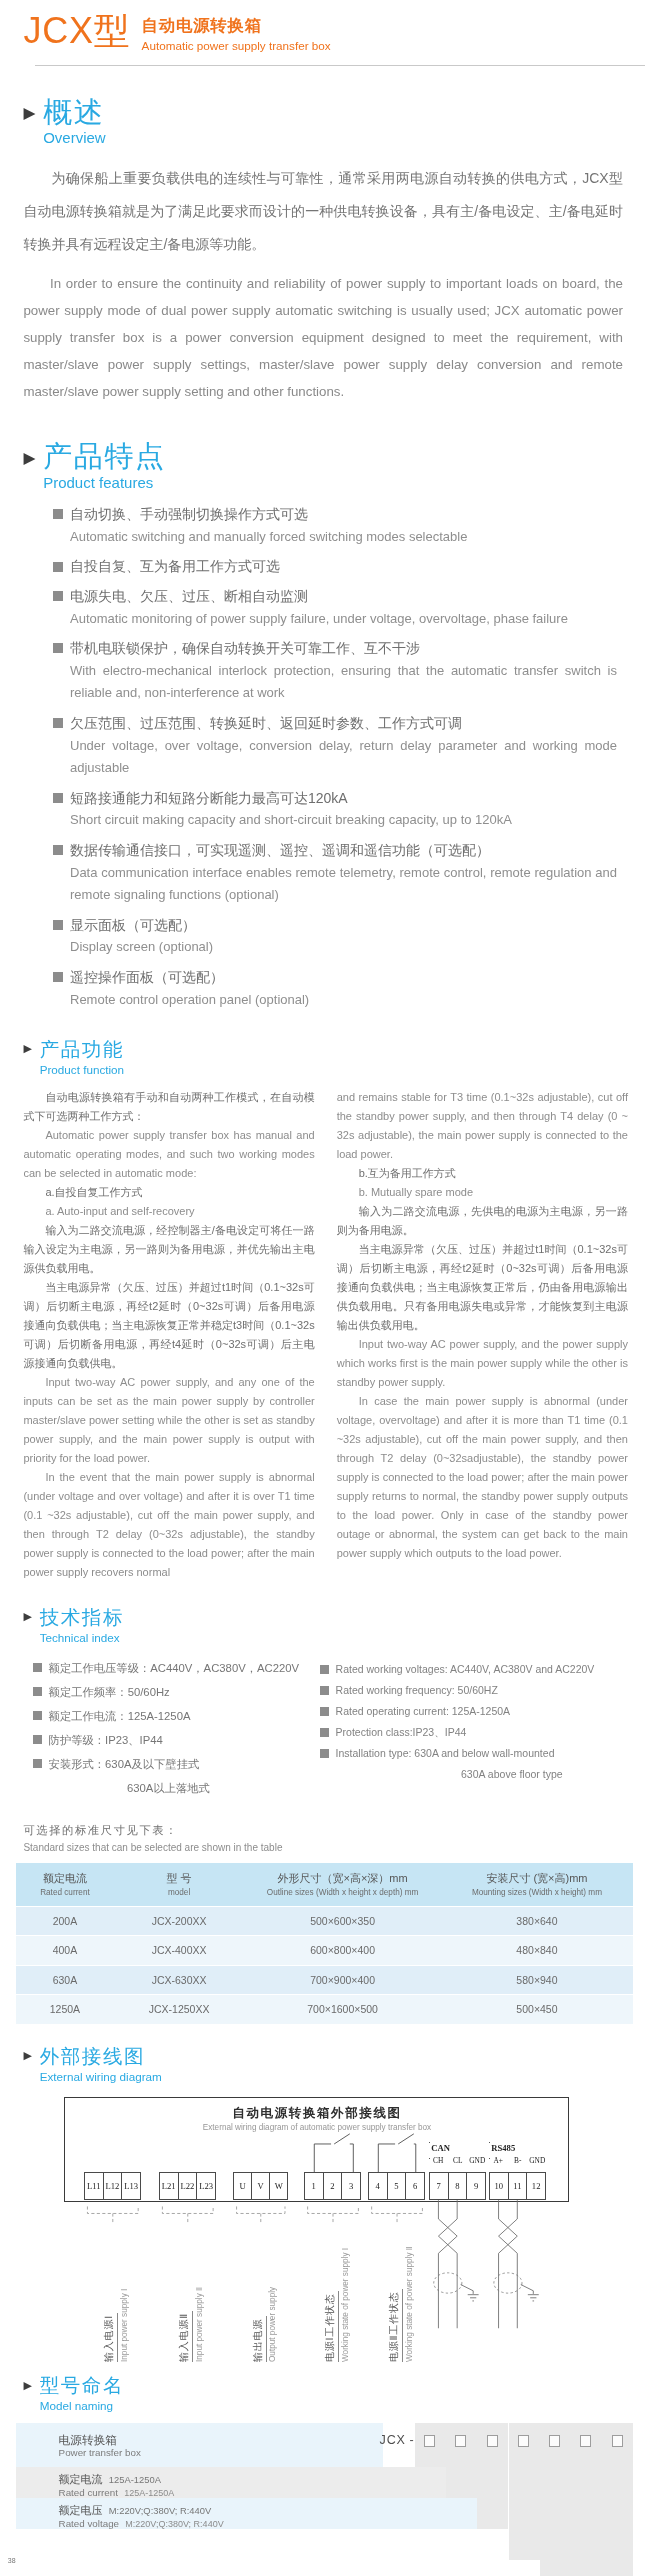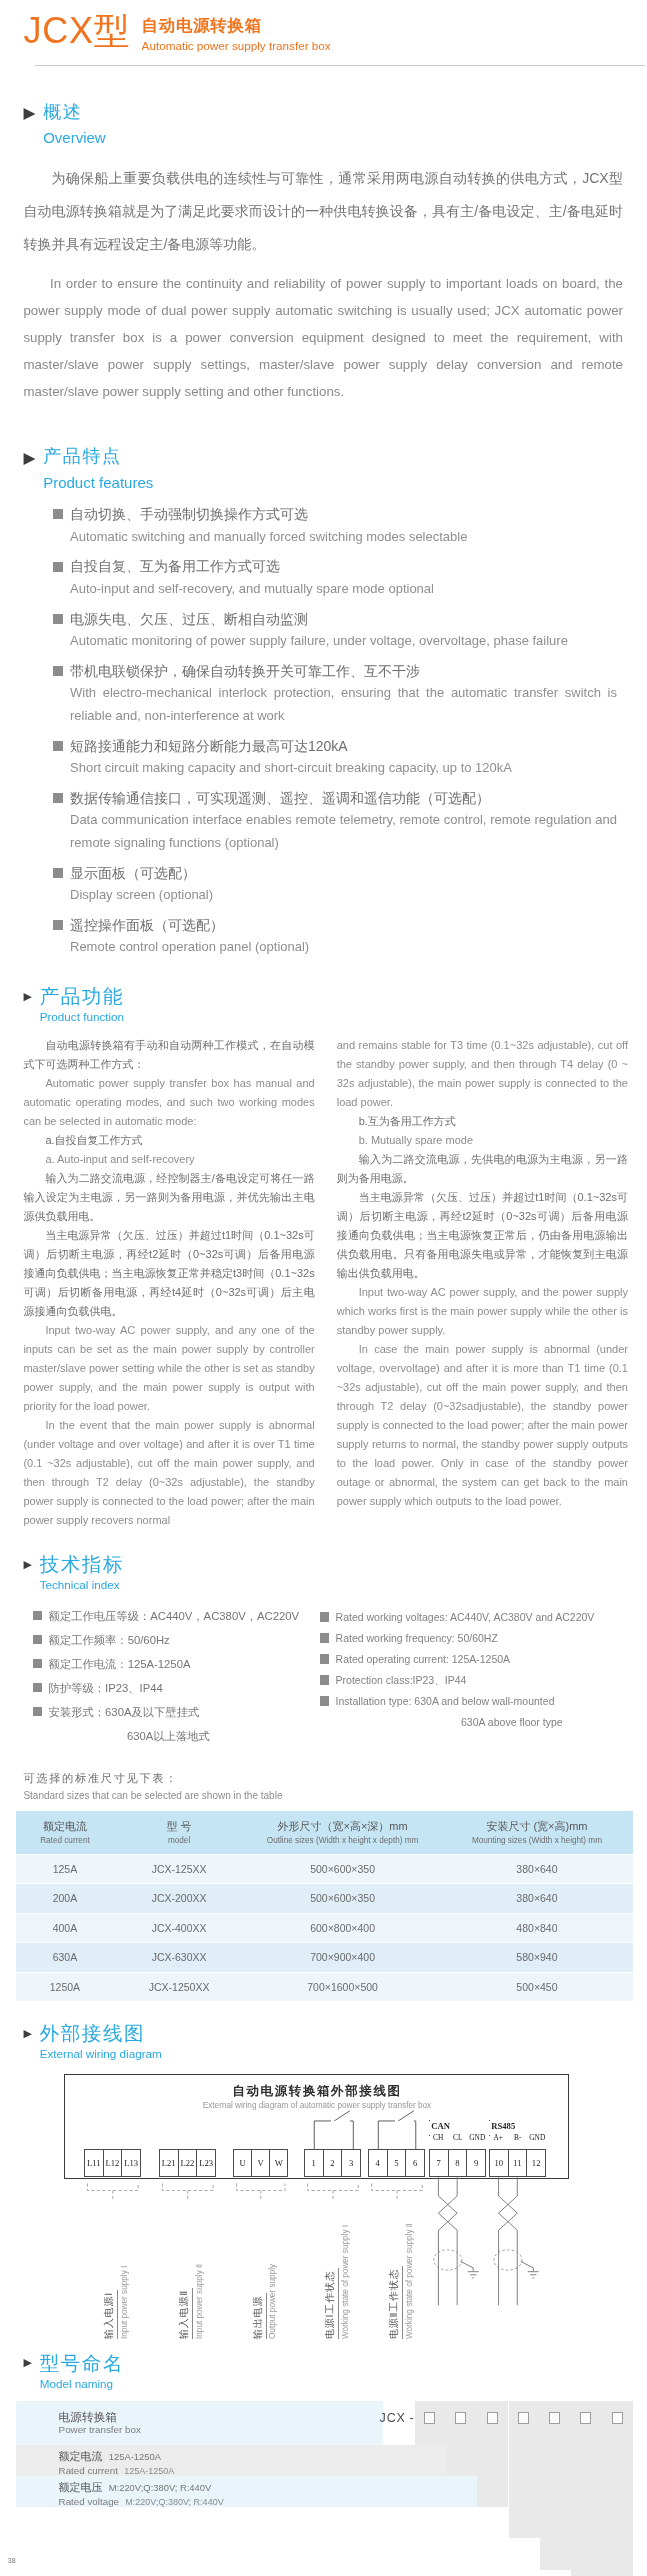--- a/index.html
+++ b/index.html
@@ -12,21 +12,21 @@
   .hdr-cn{font-size:16.4px;font-weight:bold;color:#f0731d;letter-spacing:0.8px;}
   .hdr-en{font-size:11.7px;color:#f0731d;margin-top:2.3px;}
   .toprule{border:0;border-top:0.8px solid #c9c9c9;width:610px;margin:12.5px 0 0 35px;}
   
   .sec{display:flex;margin-left:23.4px;}
   .sec .tri{color:#3d3d3d;margin-right:7.8px;}
   .sec-cn{color:#29a9e2;letter-spacing:1.6px;}
   .sec-en{color:#29a9e2;}
   .sec.big{margin-top:31px;}
   .sec.big .tri{font-size:15.6px;margin-top:7.8px;}
-  .sec.big .sec-cn{font-size:18px;line-height:31px;}
+  .sec.big .sec-cn{font-size:29px;line-height:31px;}
   .sec.big .sec-en{font-size:15px;margin-top:1.6px;}
   .sec.mid{margin-top:23.4px;}
   .sec.mid .tri{font-size:11px;margin-top:4.7px;}
   .sec.mid .sec-cn{font-size:19.5px;line-height:23.4px;}
   .sec.mid .sec-en{font-size:11.7px;margin-top:1.6px;}
   
   .para-cn{margin:15.6px 25px 0 23.4px;font-size:14px;line-height:33px;color:#757575;
            text-indent:2em;text-align:justify;}
   .para-en{margin:9.4px 25px 0 23.4px;font-size:13.3px;line-height:27px;color:#8a8a8a;
            text-indent:2em;text-align:justify;}
@@ -139,35 +139,41 @@
         <span class="sq"></span>
         <span>自动切换、手动强制切换操作方式可选</span>
       </div>
     <div class="fen">Automatic switching and manually forced switching modes selectable</div>
   </div>
   <div class="feat">
     <div class="fcn">
         <span class="sq"></span>
         <span>自投自复、互为备用工作方式可选</span>
       </div>
-    <div class="fen">Auto-input and self-recovery, and mutually spare mode optional</div>
   </div>
   <div class="feat">
     <div class="fcn">
         <span class="sq"></span>
         <span>电源失电、欠压、过压、断相自动监测</span>
       </div>
     <div class="fen">Automatic monitoring of power supply failure, under voltage, overvoltage, phase failure</div>
   </div>
   <div class="feat">
     <div class="fcn">
         <span class="sq"></span>
         <span>带机电联锁保护，确保自动转换开关可靠工作、互不干涉</span>
       </div>
     <div class="fen">With electro-mechanical interlock protection, ensuring that the automatic transfer switch is reliable and, non-interference at work</div>
+  </div>
+  <div class="feat">
+    <div class="fcn">
+        <span class="sq"></span>
+        <span>欠压范围、过压范围、转换延时、返回延时参数、工作方式可调</span>
+      </div>
+    <div class="fen">Under voltage, over voltage, conversion delay, return delay parameter and working mode adjustable</div>
   </div>
   <div class="feat">
     <div class="fcn">
         <span class="sq"></span>
         <span>短路接通能力和短路分断能力最高可达120kA</span>
       </div>
     <div class="fen">Short circuit making capacity and short-circuit breaking capacity, up to 120kA</div>
   </div>
   <div class="feat">
     <div class="fcn">
@@ -295,26 +301,20 @@
           <span class="hcn">外形尺寸（宽×高×深）mm</span>
           <span class="hen">Outline sizes (Width x height x depth) mm</span>
         </th>
       <th style="width:31%">
           <span class="hcn">安装尺寸 (宽×高)mm</span>
           <span class="hen">Mounting sizes (Width x height) mm</span>
         </th>
     </tr>
   </thead>
   <tbody>
-    <tr class="r0">
-        <td>125A</td>
-        <td>JCX-125XX</td>
-        <td>500×600×350</td>
-        <td>380×640</td>
-      </tr>
     <tr class="r1">
         <td>200A</td>
         <td>JCX-200XX</td>
         <td>500×600×350</td>
         <td>380×640</td>
       </tr>
     <tr class="r0">
         <td>400A</td>
         <td>JCX-400XX</td>
         <td>600×800×400</td>

